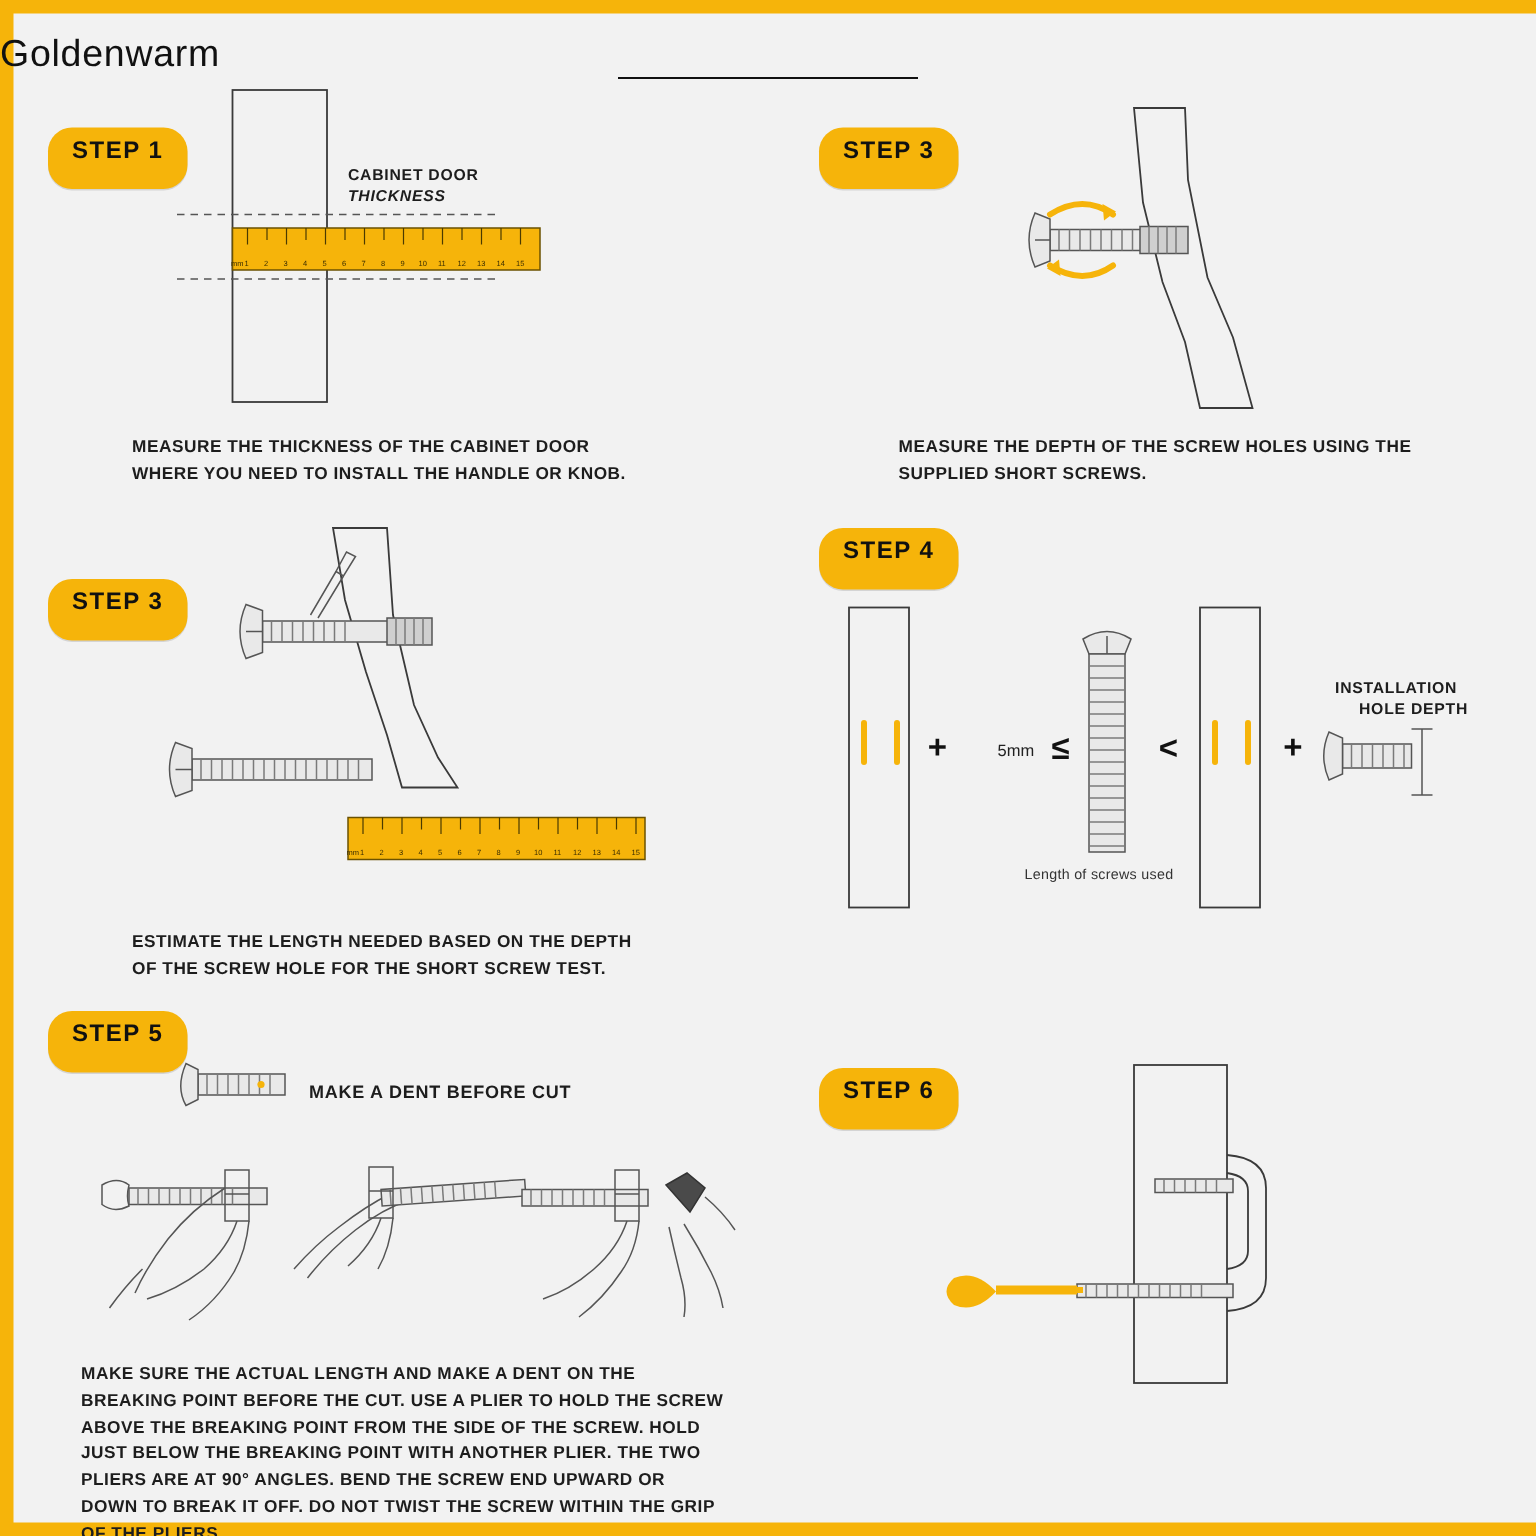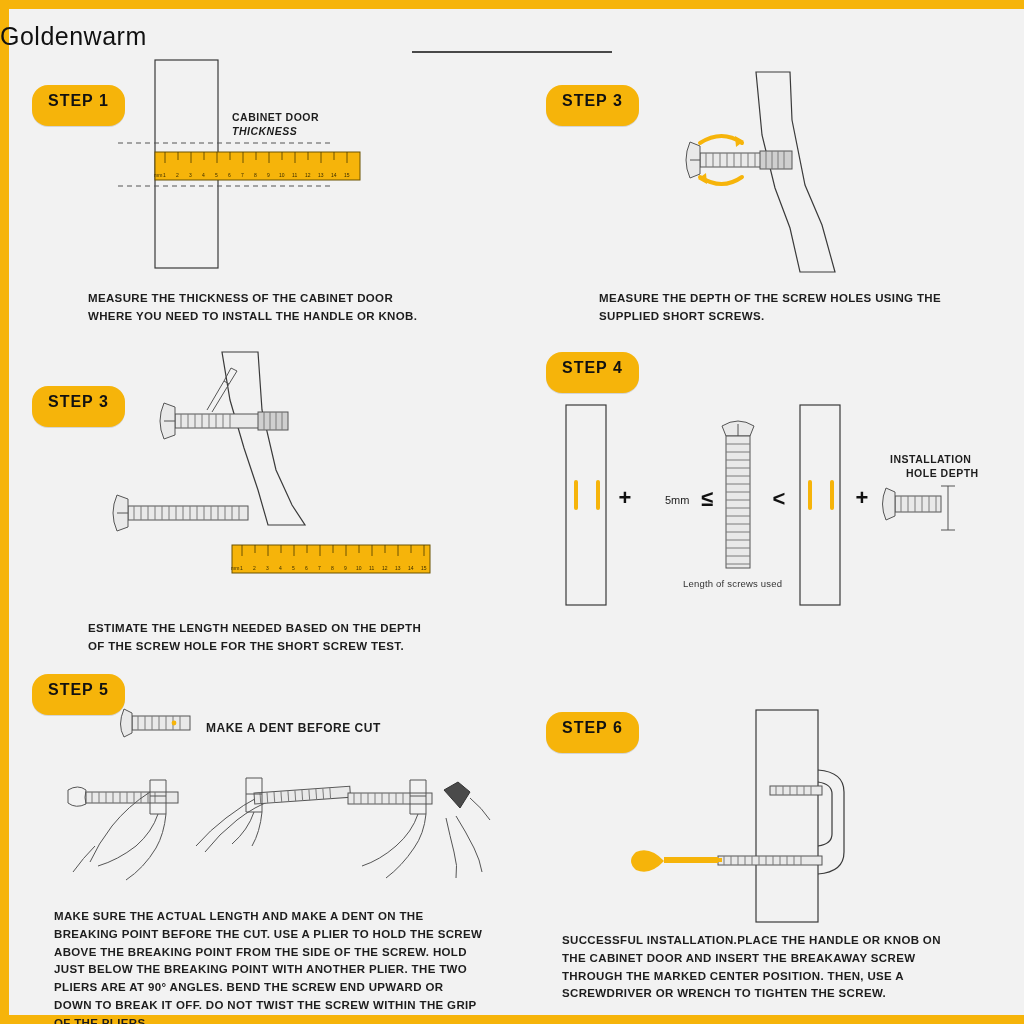--- a/index.html
+++ b/index.html
@@ -437,15 +437,14 @@
         <line x1="787" y1="856" x2="787" y2="865"></line>
       <line x1="794" y1="856" x2="794" y2="865"></line>
         <line x1="801" y1="856" x2="801" y2="865"></line>
     </g>
 
     <path class="yellow" d="M636 852 q-10 9 0 18 q14 6 28 -9 q-14 -15 -28 -9 z"></path>
     <rect x="664" y="857" width="54" height="6" fill="#f6b40a"></rect>
     <rect x="700" y="858" width="22" height="4" fill="#f6b40a"></rect>
   </svg>
 
-  <div class="caption" style="left:562px;top:932px;width:400px;">SUCCESSFUL INSTALLATION.PLACE THE HANDLE OR KNOB ON THE CABINET DOOR AND INSERT THE BREAKAWAY SCREW THROUGH THE MARKED CENTER POSITION. THEN, USE A SCREWDRIVER OR WRENCH TO TIGHTEN THE SCREW.</div>
 
 </div>
 
 </body></html>

